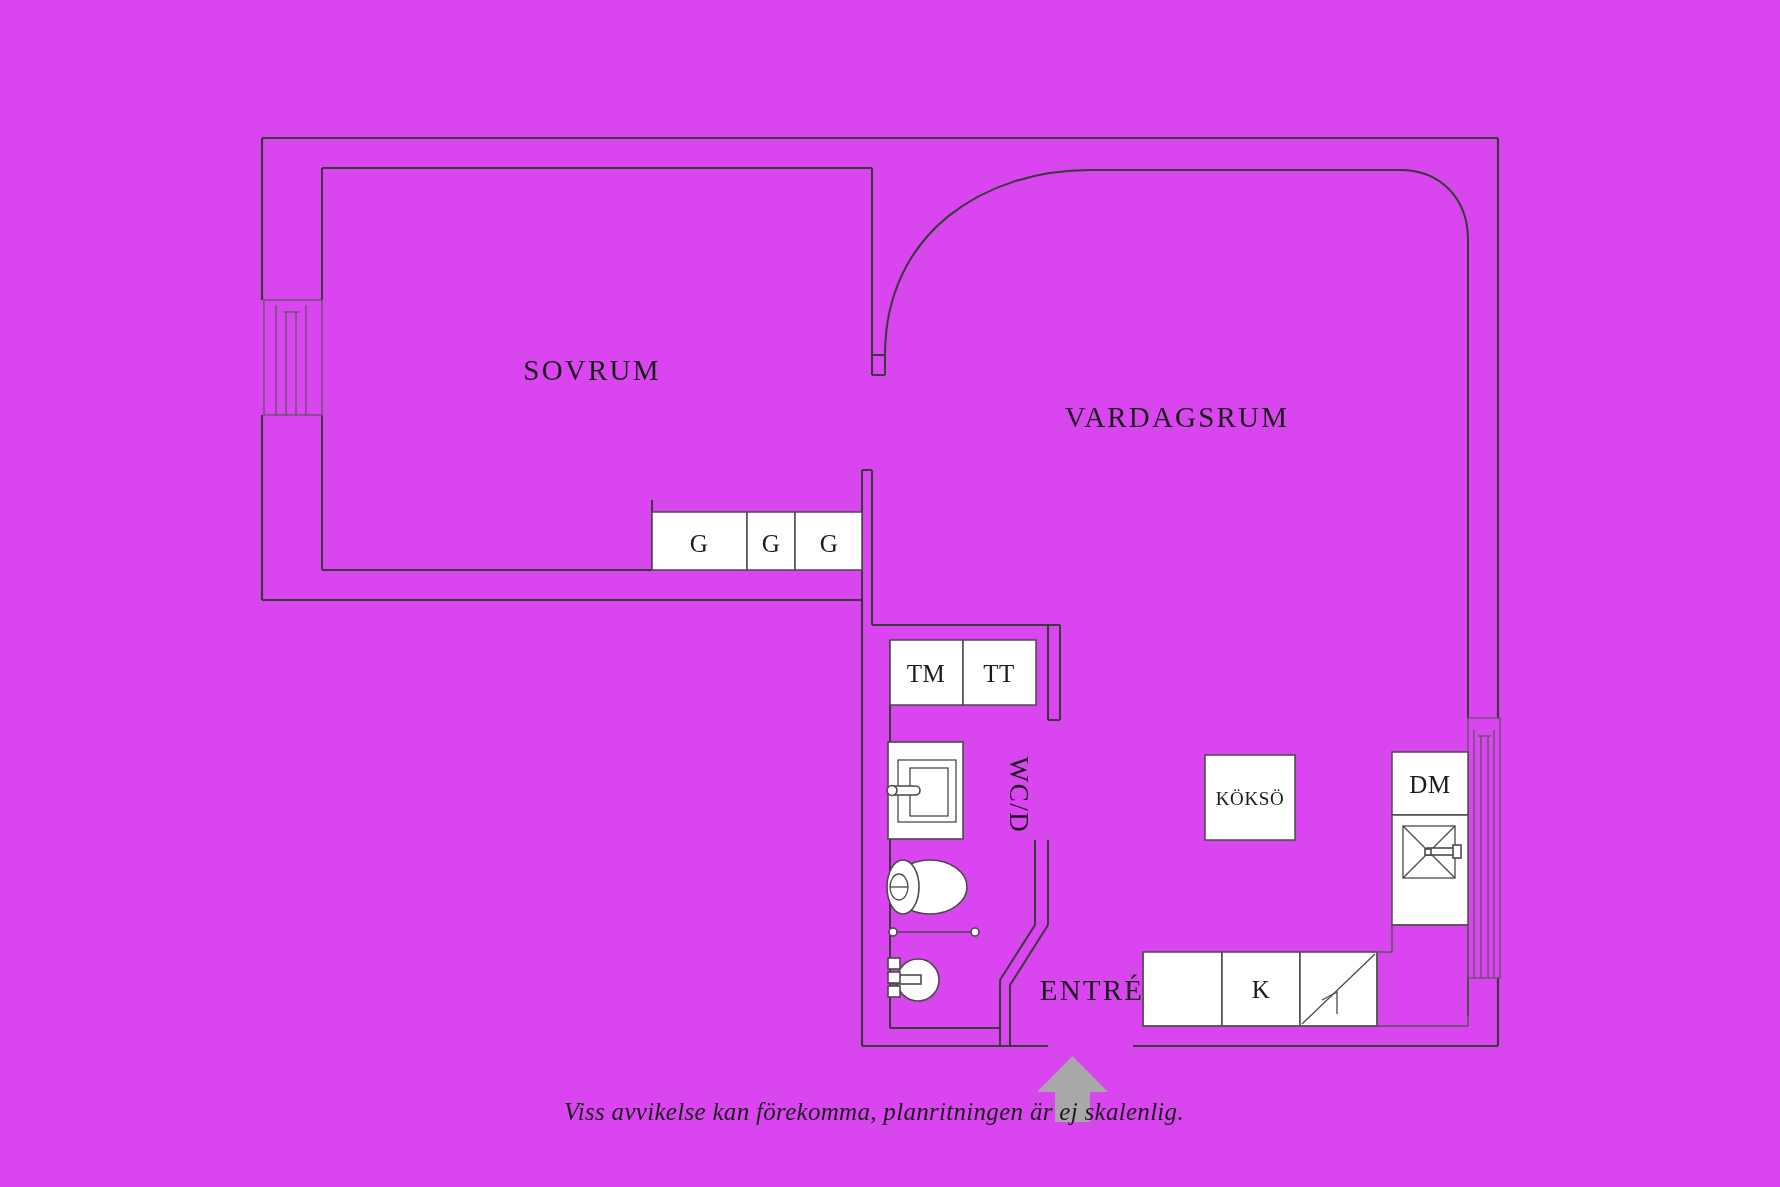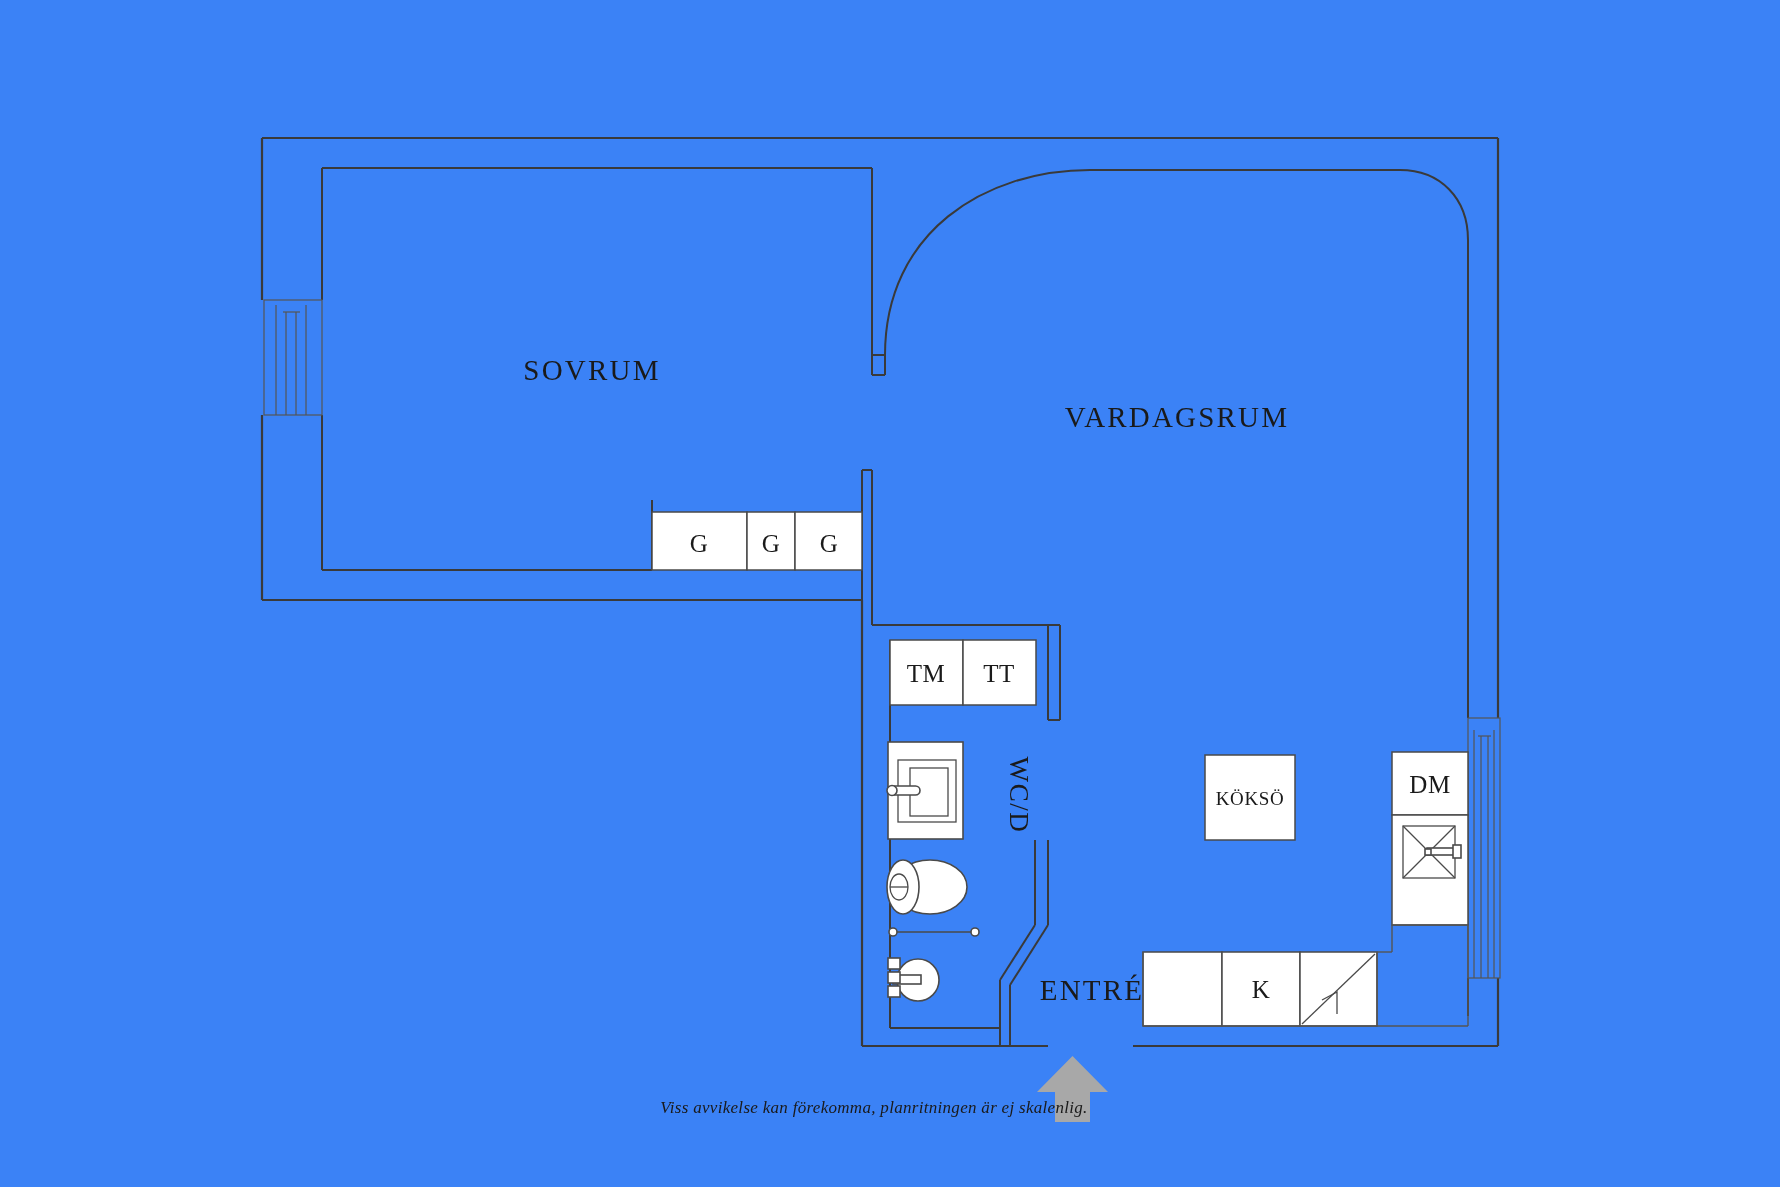--- a/index.html
+++ b/index.html
@@ -12,21 +12,21 @@
     width: 1780px;
     height: 1187px;
     font-family: "Liberation Serif", serif;
     color: #1a1a1a;
     overflow: hidden;
   }
   #floorplan-root {
     position: relative;
     width: 1780px;
     height: 1187px;
-    background: #3b82f6;
+    background: #d946ef;
   }
   svg#plan-svg {
     position: absolute;
     left: 0;
     top: 0;
     width: 1780px;
     height: 1187px;
   }
   .wall-outer {
     fill: none;
@@ -89,21 +89,21 @@
     letter-spacing: 1.6px;
   }
   .caption-text {
     position: absolute;
     left: 0;
     top: 1098px;
     width: 1748px;
     text-align: center;
     font-family: "Liberation Serif", serif;
     font-style: italic;
-    font-size: 17px;
+    font-size: 25px;
     color: #1a1a1a;
     letter-spacing: 0.3px;
   }
 </style>
 </head>
 <body>
 
 <div id="floorplan-root">
 
   <svg id="plan-svg" viewBox="0 0 1780 1187">

